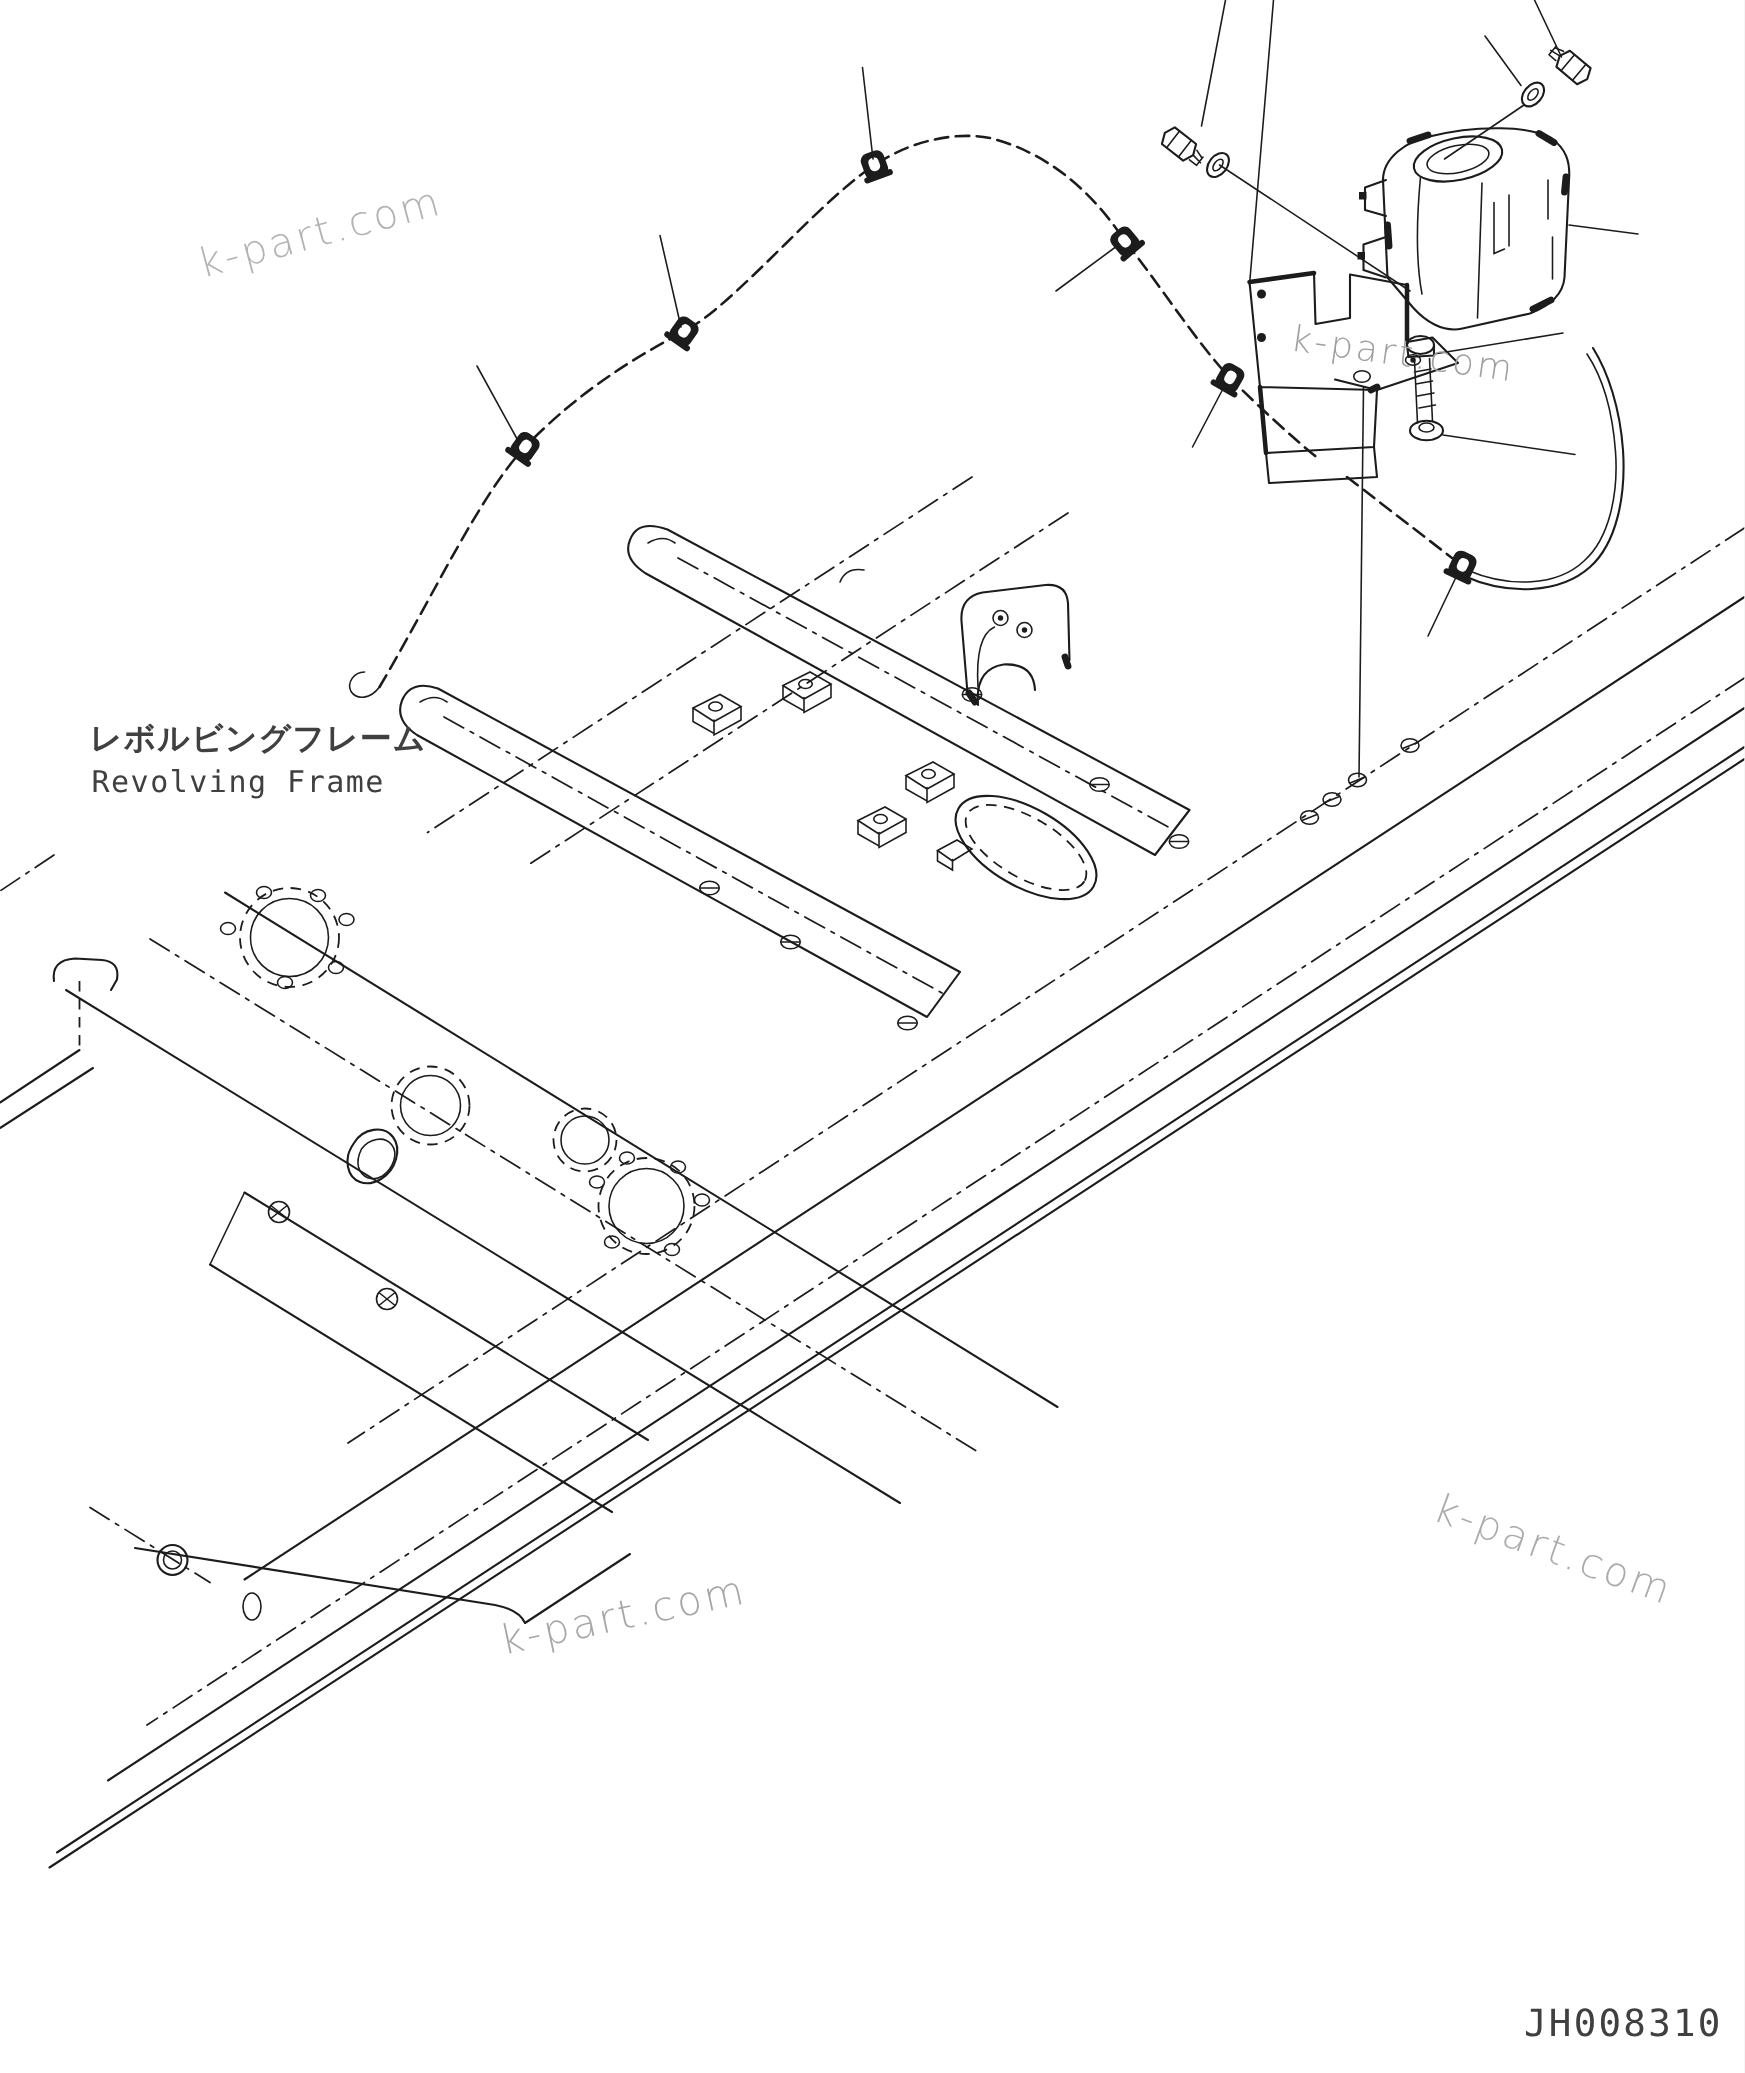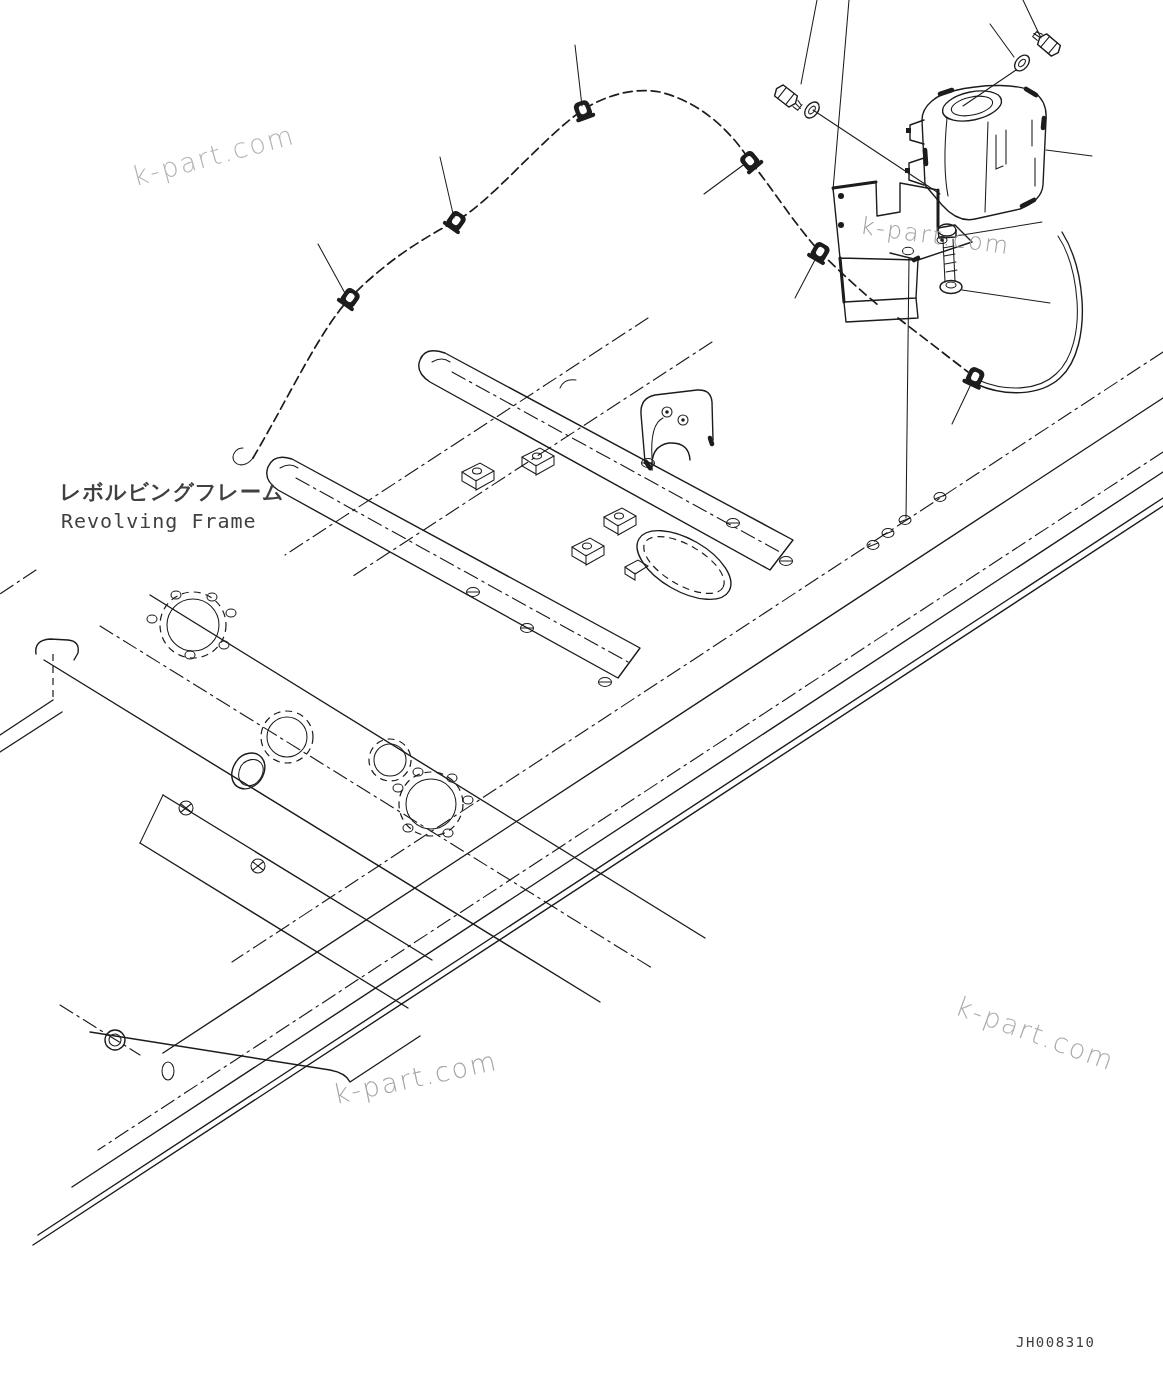--- a/index.html
+++ b/index.html
@@ -16,21 +16,21 @@
   .acc{stroke:#1c1c1c;stroke-width:4.6;fill:none;stroke-linecap:round;}
   .dd{stroke:#1c1c1c;stroke-width:1.15;fill:none;stroke-dasharray:15 5 2.5 5;stroke-linecap:round;}
   .dsh{stroke:#1c1c1c;stroke-width:1.7;fill:none;stroke-dasharray:9 5;stroke-linecap:round;}
   .dc{stroke:#1c1c1c;stroke-width:1.2;fill:none;stroke-dasharray:7 5;}
   .blk{fill:#1c1c1c;stroke:none;}
   .wht{fill:#ffffff;stroke:none;}
   
   .label{position:absolute;color:#404040;white-space:nowrap;}
   .label-ja{left:60px;top:478px;font-size:21px;font-weight:600;letter-spacing:1px;}
   .label-en{left:61px;top:509px;font-size:20px;letter-spacing:1px;}
-  .docnum{left:1016px;top:1334px;font-size:14px;letter-spacing:1.5px;}
+  .docnum{left:1016px;top:1334px;font-size:25px;letter-spacing:1.5px;}
   .wm{
     position:absolute;color:#b3b3b3;font-size:27px;letter-spacing:2px;
     font-family:"DejaVu Sans","Liberation Sans",sans-serif;font-weight:300;
     white-space:nowrap;user-select:none;
   }
   .wm1{left:130px;top:140px;transform:rotate(-15deg);}
   .wm2{left:860px;top:222px;transform:rotate(8deg);color:#9f9f9f;font-size:24px;}
   .wm3{left:332px;top:1062px;transform:rotate(-12deg);color:#a6a6a6;}
   .wm4{left:952px;top:1018px;transform:rotate(20deg);color:#ababab;}
 </style>

